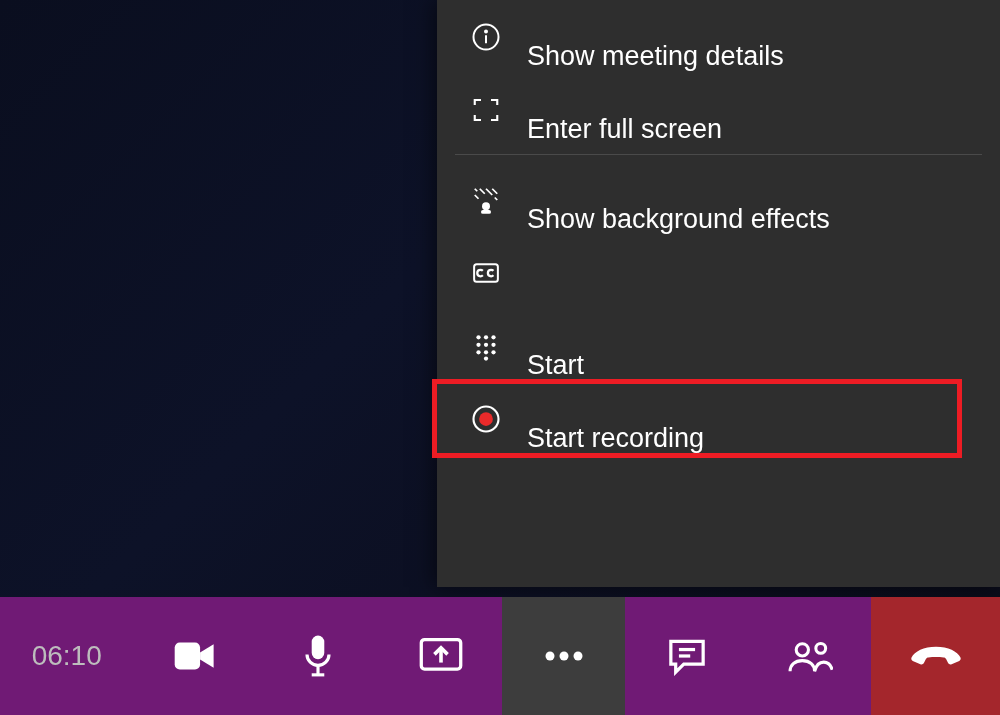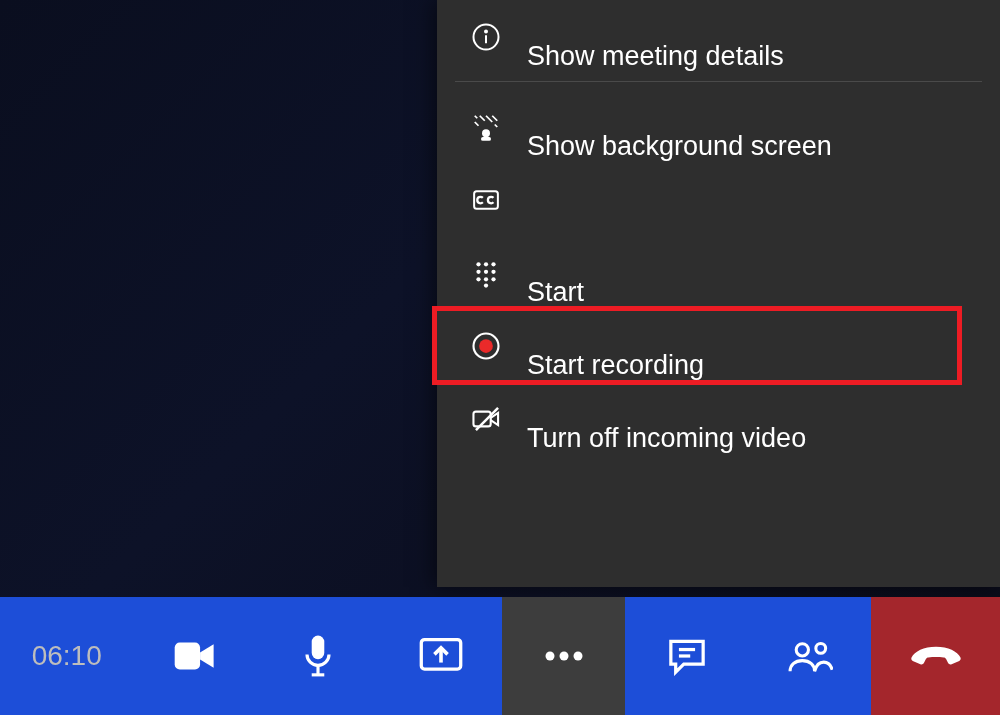--- a/index.html
+++ b/index.html
@@ -55,21 +55,21 @@
       position: absolute;
       border: 5px solid #ed1c24;
       pointer-events: none;
     }
     .toolbar {
       position: absolute;
       left: 0;
       right: 0;
       bottom: 0;
       height: 118px;
-      background: #1d4ed8;
+      background: #701a75;
       display: flex;
       align-items: center;
     }
     .timer {
       color: #bdbdbd;
       font-size: 28px;
       width: 135px;
       text-align: center;
     }
     .tb-buttons {
@@ -108,37 +108,48 @@
     <span class="menu-icon">
       <svg width="30" height="30" viewBox="0 0 24 24" fill="none" stroke="#fff" stroke-width="1.6">
           <circle cx="12" cy="12" r="10"></circle>
           <line x1="12" y1="10.5" x2="12" y2="17"></line>
           <circle cx="12" cy="7.5" r="0.8" fill="#fff"></circle>
         </svg>
     </span>
     <span class="menu-label">Show meeting details</span>
   </div>
 
+  <div class="menu-item">
+    <span class="menu-icon">
+      <svg width="30" height="30" viewBox="0 0 24 24" fill="none" stroke="#fff" stroke-width="1.7">
+          <path d="M3 8V4h5"></path>
+          <path d="M21 8V4h-5"></path>
+          <path d="M3 16v4h5"></path>
+          <path d="M21 16v4h-5"></path>
+        </svg>
+    </span>
+    <span class="menu-label">Enter full screen</span>
+  </div>
 
   <div class="divider"></div>
 
   <div class="menu-item">
     <span class="menu-icon">
       <svg width="30" height="30" viewBox="0 0 24 24" fill="#fff">
         <circle cx="12" cy="17" r="3.2"></circle>
         <rect x="8" y="20" width="8" height="3" rx="1.5"></rect>
         <line x1="3" y1="3" x2="5" y2="5" stroke="#fff" stroke-width="1.4"></line>
         <line x1="7" y1="3" x2="11" y2="7" stroke="#fff" stroke-width="1.4"></line>
         <line x1="12" y1="3" x2="17" y2="8" stroke="#fff" stroke-width="1.4"></line>
         <line x1="17" y1="3" x2="21" y2="7" stroke="#fff" stroke-width="1.4"></line>
         <line x1="3" y1="8" x2="6" y2="11" stroke="#fff" stroke-width="1.4"></line>
         <line x1="19" y1="10" x2="21" y2="12" stroke="#fff" stroke-width="1.4"></line>
       </svg>
     </span>
-    <span class="menu-label">Show background screen</span>
+    <span class="menu-label">Show background effects</span>
   </div>
 
   <div class="menu-item">
     <span class="menu-icon">
       <svg width="30" height="30" viewBox="0 0 24 24" fill="none" stroke="#fff" stroke-width="1.6">
           <rect x="2.5" y="5" width="19" height="14" rx="2"></rect>
           <path d="M9.5 10.2c-.5-.5-1.2-.8-1.9-.8-1.5 0-2.6 1.1-2.6 2.6s1.1 2.6 2.6 2.6c.7 0 1.4-.3 1.9-.8" stroke-width="1.8"></path>
           <path d="M18 10.2c-.5-.5-1.2-.8-1.9-.8-1.5 0-2.6 1.1-2.6 2.6s1.1 2.6 2.6 2.6c.7 0 1.4-.3 1.9-.8" stroke-width="1.8"></path>
         </svg>
     </span>
@@ -166,30 +177,20 @@
     <span class="menu-icon">
       <svg width="30" height="30" viewBox="0 0 24 24">
           <circle cx="12" cy="12" r="10" fill="none" stroke="#fff" stroke-width="1.7"></circle>
           <circle cx="12" cy="12" r="5.5" fill="#ea2a2a"></circle>
         </svg>
     </span>
     <span class="menu-label">Start recording</span>
     <div class="highlight-box" style="left:-5px; right:38px; top:-3px; bottom:-3px;"></div>
   </div>
 
-  <div class="menu-item">
-    <span class="menu-icon">
-      <svg width="32" height="30" viewBox="0 0 26 24" fill="none" stroke="#fff" stroke-width="1.7">
-          <rect x="2" y="6" width="14" height="12" rx="2"></rect>
-          <path d="M16 11 22 7v10l-6-4"></path>
-          <line x1="4" y1="21" x2="22" y2="3" stroke-width="2"></line>
-        </svg>
-    </span>
-    <span class="menu-label">Turn off incoming video</span>
-  </div>
 </div>
 
 <div class="toolbar">
   <div class="timer">06:10</div>
   <div class="tb-buttons">
 
     <div class="tb-btn">
       <span>
         <svg width="44" height="36" viewBox="0 0 26 20" fill="#fff">
             <rect x="1" y="2" width="15" height="16" rx="3"></rect>

